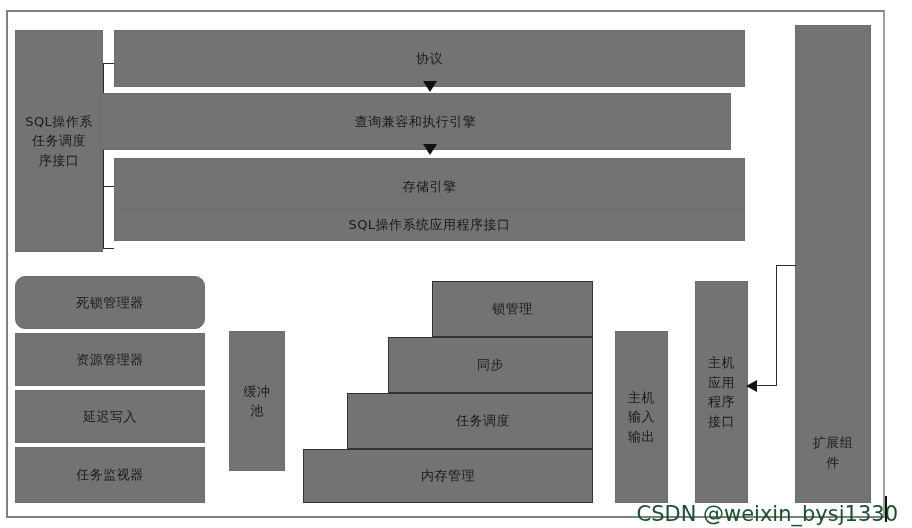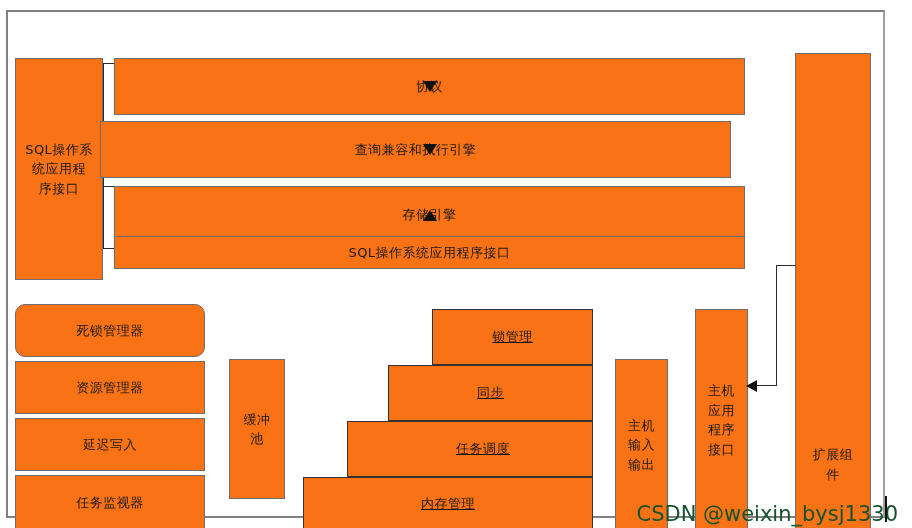--- a/index.html
+++ b/index.html
@@ -12,27 +12,26 @@
   
   .outer-frame{
     position:absolute;left:6px;top:10px;width:879px;height:508px;
     border:2px solid #808080;border-right:2px solid #a0a0a0;
     box-sizing:border-box;background:transparent;
   }
 
   
   .box{
     position:absolute;box-sizing:border-box;
-    border:1px solid #6d6d6d;background:#f97316;
+    border:1px solid #6d6d6d;background:#737373;
     display:flex;align-items:center;justify-content:center;
     text-align:center;color:#1a1a1a;font-size:13px;line-height:1.32;
     letter-spacing:.5px;
-    margin-top:28px;
   }
-  .box.dark{border:1px solid #333333;text-decoration:underline;}
+  .box.dark{border:1px solid #333333;}
   .box .lbl{display:block;padding:0 4px;white-space:pre-line;}
 
   
   .vbox .lbl{font-size:13px;line-height:1.5;}
 
   
   .line{position:absolute;background:#2b2b2b;}
   .line.h{height:1px;}
   .line.v{width:1px;}
 
@@ -64,21 +63,21 @@
 </style>
 </head>
 <body>
 
 <div id="stage">
 
   <div class="outer-frame"></div>
 
   <div class="box vbox" style="left:15px;top:30px;width:88px;height:222px;">
     <span class="lbl">SQL操作系
-统应用程
+任务调度
 序接口</span>
   </div>
 
   <div class="line v" style="left:103px;top:63px;height:185px;"></div>
   <div class="line h" style="left:103px;top:63px;width:11px;"></div>
   <div class="line h" style="left:103px;top:121px;width:11px;"></div>
   <div class="line h" style="left:103px;top:186px;width:11px;"></div>
   <div class="line h" style="left:103px;top:248px;width:11px;"></div>
 
   <div class="box" style="left:114px;top:30px;width:631px;height:57px;">
@@ -141,21 +140,21 @@
   </div>
 
   <div class="box vbox" style="left:695px;top:281px;width:53px;height:222px;">
     <span class="lbl">主机
 应用
 程序
 接口</span>
   </div>
 
   <div class="box vbox" style="left:795px;top:25px;width:76px;height:478px;
-              align-items:flex-end;padding-bottom:46px;">
+              align-items:flex-end;padding-bottom:30px;">
     <span class="lbl">扩展组
 件</span>
   </div>
 
   <div class="line h" style="left:776px;top:265px;width:20px;"></div>
   <div class="line v" style="left:776px;top:265px;height:121px;"></div>
   <div class="line h" style="left:757px;top:385px;width:20px;"></div>
   <div class="arrow left" style="left:746px;top:380px;"></div>
 
   <div class="watermark">CSDN @weixin_bysj1330</div>

